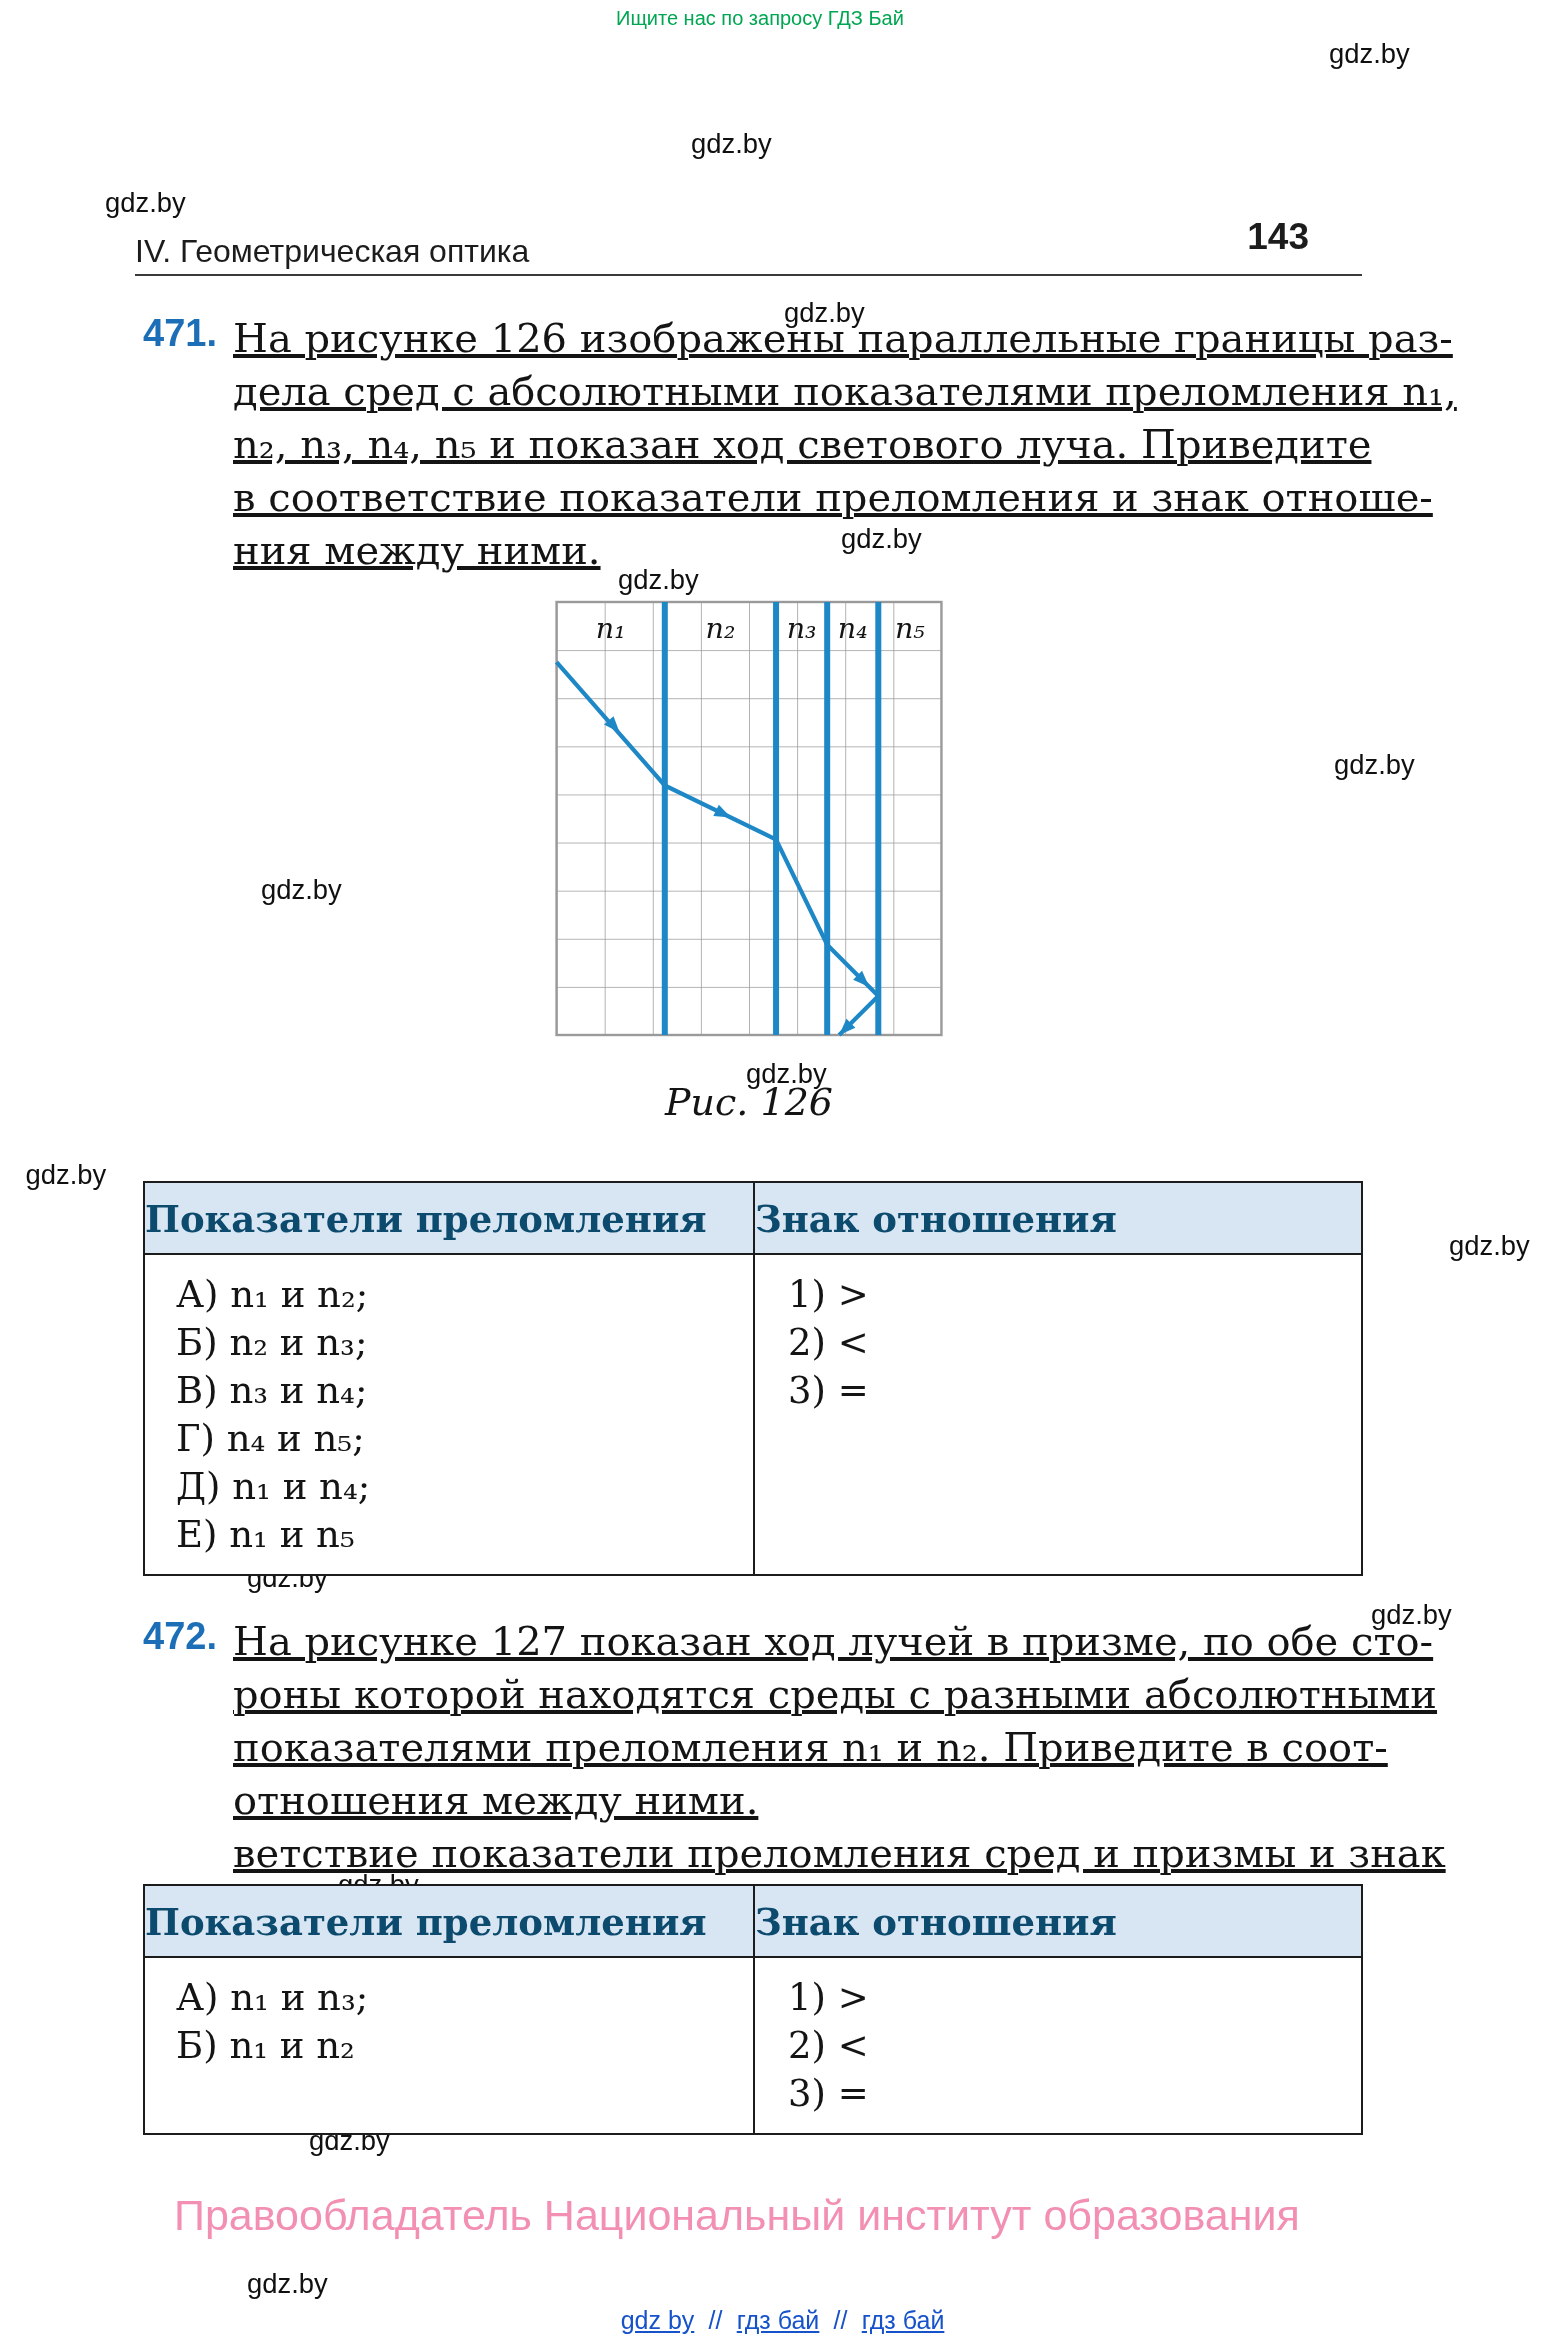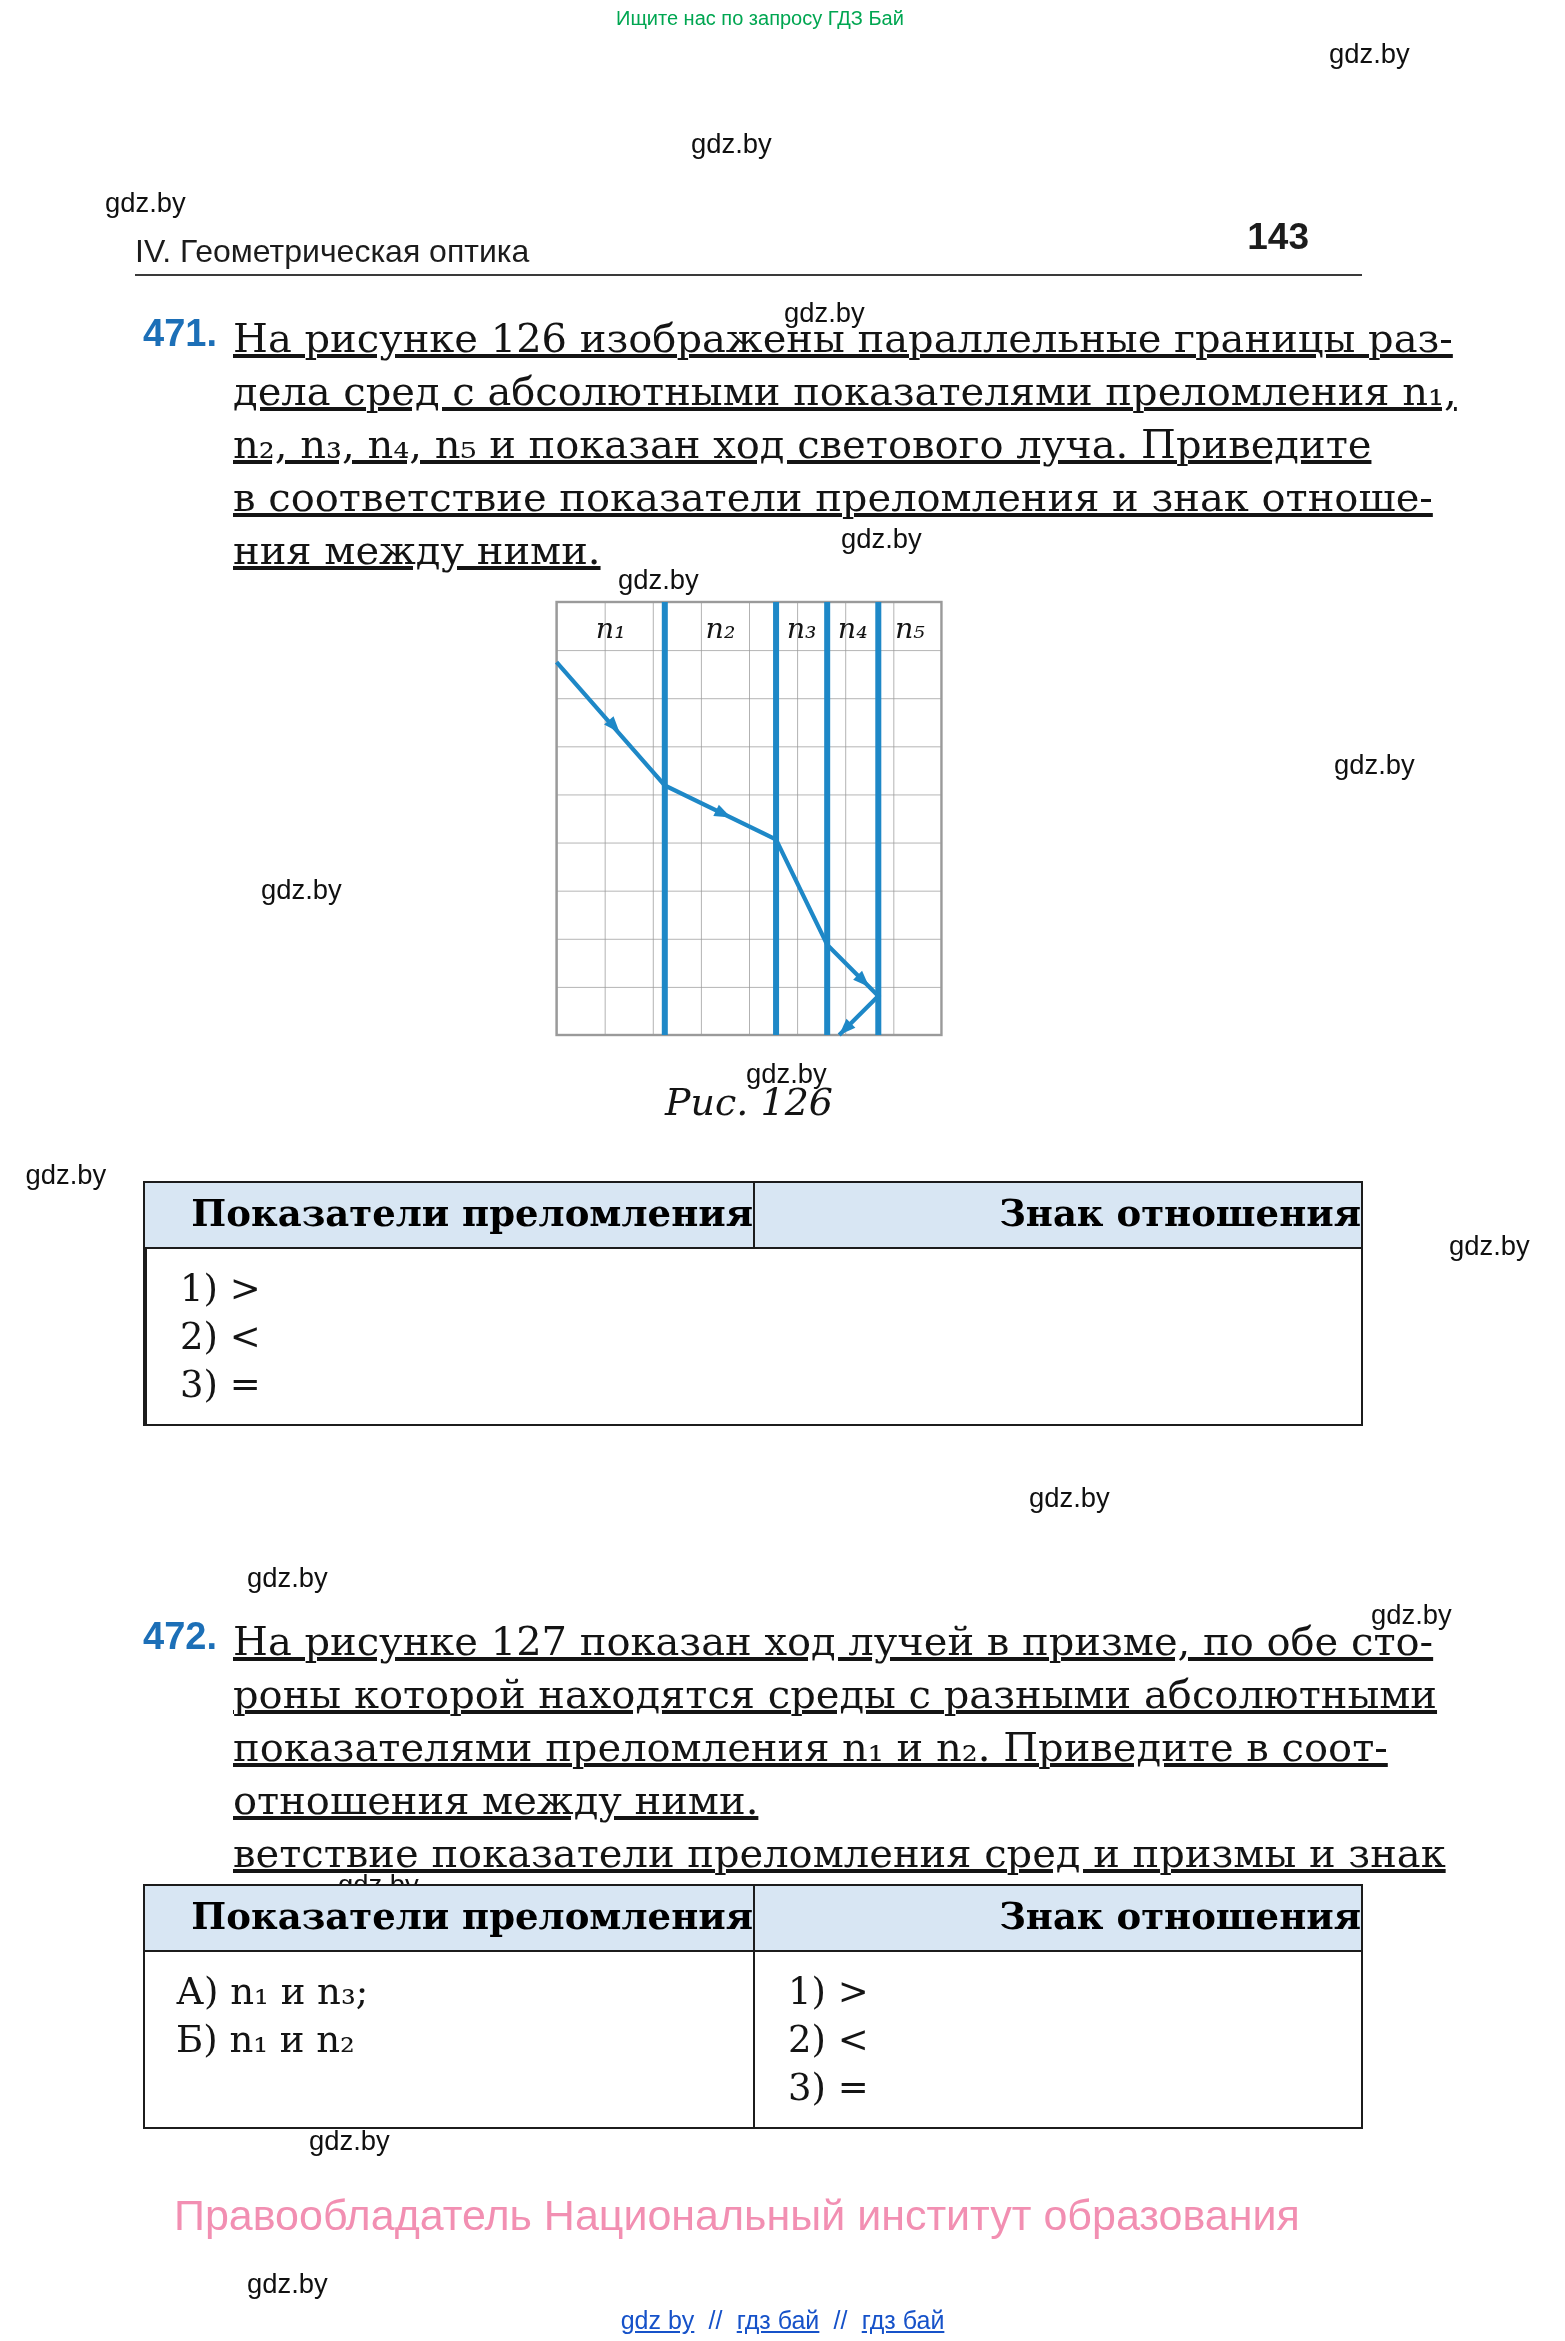--- a/index.html
+++ b/index.html
@@ -62,23 +62,23 @@
   }
   
   .qtable{
     position:absolute;left:143px;width:1220px;
     border:2.7px solid #1c1c1c;background:#fff;box-sizing:border-box;
   }
   .t471{top:1181px;}
   .t472{top:1884px;}
   .thead{display:flex;background:#d8e6f3;border-bottom:2.7px solid #1c1c1c;}
   .th{
-    width:50%;box-sizing:border-box;text-align:right;
-    padding:8px 0 12px 0;
-    font-weight:bold;font-size:37px;color:#000000;
+    width:50%;box-sizing:border-box;text-align:left;
+    padding:14px 0 12px 0;
+    font-weight:bold;font-size:37px;color:#0c4a6e;
   }
   .th2{border-left:2.7px solid #1c1c1c;}
   .tbody{display:flex;align-items:stretch;}
   .tcell{box-sizing:border-box;font-size:37px;line-height:48px;color:#141414;}
   .tcell div{white-space:nowrap;}
   .tc-left{width:50%;padding:16.4px 0 14.6px 31px;}
   .tc-right{width:50%;border-left:2.7px solid #1c1c1c;padding:16.4px 0 14.6px 33px;}
   
   .pink{
     position:absolute;left:174px;top:2191px;
@@ -166,20 +166,28 @@
     </svg>
   </div>
   <div class="figcaption">Рис. 126</div>
 
   <div class="qtable t471">
     <div class="thead">
       <div class="th">Показатели преломления</div>
       <div class="th th2">Знак отношения</div>
     </div>
     <div class="tbody">
+      <div class="tcell tc-left">
+        <div>А) n₁ и n₂;</div>
+        <div>Б) n₂ и n₃;</div>
+        <div>В) n₃ и n₄;</div>
+        <div>Г) n₄ и n₅;</div>
+        <div>Д) n₁ и n₄;</div>
+        <div>Е) n₁ и n₅</div>
+      </div>
       <div class="tcell tc-right">
         <div>1) &gt;</div>
         <div>2) &lt;</div>
         <div>3) =</div>
       </div>
     </div>
   </div>
 
   <div class="prob p472">
     <span class="pnum">472.</span>

